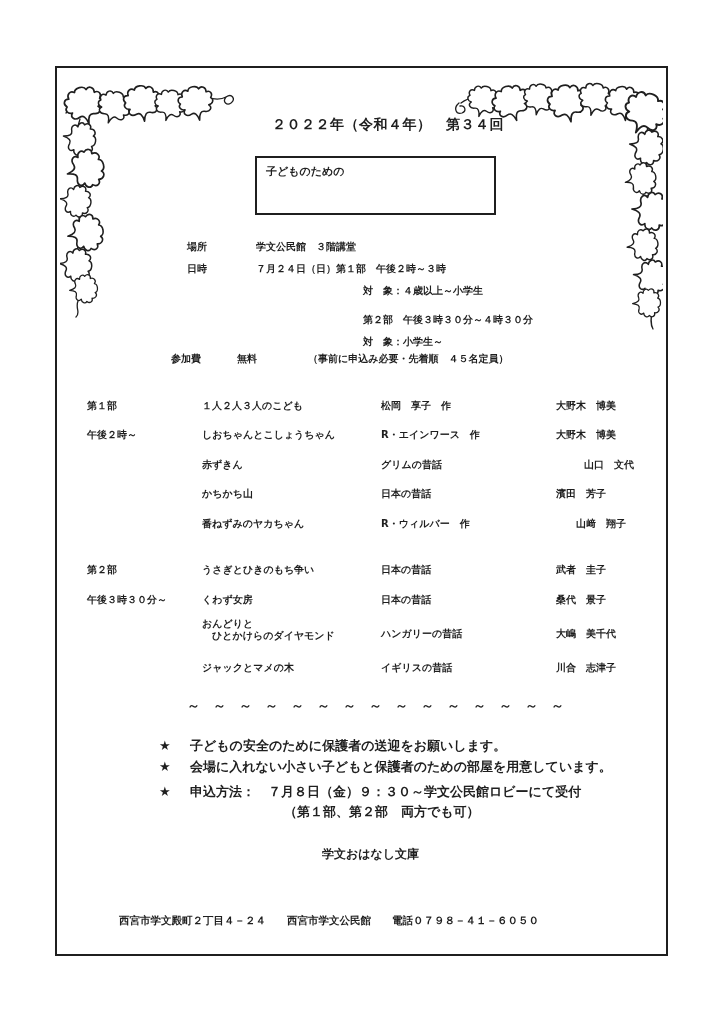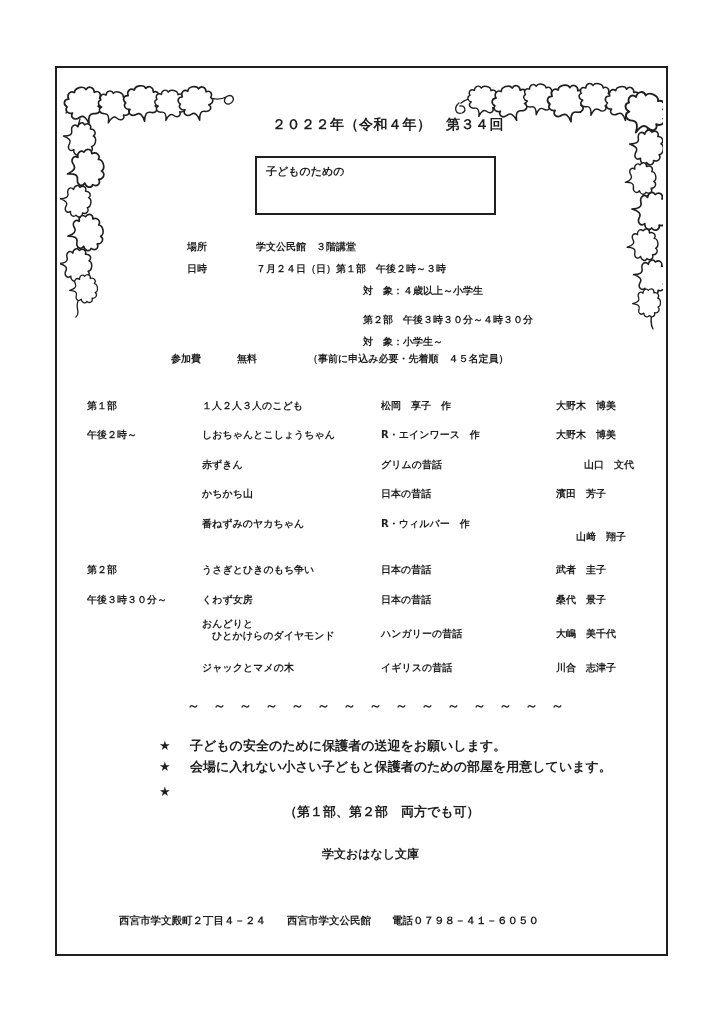--- a/index.html
+++ b/index.html
@@ -112,21 +112,21 @@
     <div class="abs fs13 prow-title" style="top:391px;">赤ずきん</div>
     <div class="abs fs13 prow-source" style="top:391px;">グリムの昔話</div>
     <div class="abs fs13 prow-teller" style="top:391px;padding-left:28px;">山口　文代</div>
 
     <div class="abs fs13 prow-title" style="top:420px;">かちかち山</div>
     <div class="abs fs13 prow-source" style="top:420px;">日本の昔話</div>
     <div class="abs fs13 prow-teller" style="top:420px;">濱田　芳子</div>
 
     <div class="abs fs13 prow-title" style="top:450px;">番ねずみのヤカちゃん</div>
     <div class="abs fs13 prow-source" style="top:450px;">R・ウィルバー　作</div>
-    <div class="abs fs13 prow-teller" style="top:463px;padding-left:20px;">山﨑　翔子</div>
+    <div class="abs fs13 prow-teller" style="top:450px;padding-left:20px;">山﨑　翔子</div>
 
     <div class="abs fs13 part-label" style="left:30px;top:496px;">第２部</div>
     <div class="abs fs13" style="left:30px;top:526px;">午後３時３０分～</div>
 
     <div class="abs fs13 prow-title" style="top:496px;">うさぎとひきのもち争い</div>
     <div class="abs fs13 prow-source" style="top:496px;">日本の昔話</div>
     <div class="abs fs13 prow-teller" style="top:496px;">武者　圭子</div>
 
     <div class="abs fs13 prow-title" style="top:526px;">くわず女房</div>
     <div class="abs fs13 prow-source" style="top:526px;">日本の昔話</div>
@@ -141,19 +141,20 @@
     <div class="abs fs13 prow-source" style="top:594px;">イギリスの昔話</div>
     <div class="abs fs13 prow-teller" style="top:594px;">川合　志津子</div>
 
     <div class="abs" style="left:130px;top:631px;font-size:13px;">～　～　～　～　～　～　～　～　～　～　～　～　～　～　～</div>
 
     <div class="abs" style="left:102px;top:671px;font-size:13px;">★</div>
     <div class="abs" style="left:133px;top:671px;font-size:13px;">子どもの安全のために保護者の送迎をお願いします。</div>
     <div class="abs" style="left:102px;top:692px;font-size:13px;">★</div>
     <div class="abs" style="left:133px;top:692px;font-size:13px;">会場に入れない小さい子どもと保護者のための部屋を用意しています。</div>
     <div class="abs" style="left:102px;top:717px;font-size:13px;">★</div>
+    <div class="abs" style="left:133px;top:717px;font-size:13px;">申込方法：　７月８日（金）９：３０～学文公民館ロビーにて受付</div>
     <div class="abs" style="left:227px;top:737px;font-size:13px;">（第１部、第２部　両方でも可）</div>
 
     <div class="abs center" style="top:780px;font-size:12px;padding-left:9px;">学文おはなし文庫</div>
     <div class="abs" style="left:62px;top:846px;font-size:10.5px;">西宮市学文殿町２丁目４－２４　　西宮市学文公民館　　電話０７９８－４１－６０５０</div>
 
   </div>
 </div>
 
 </body></html>

